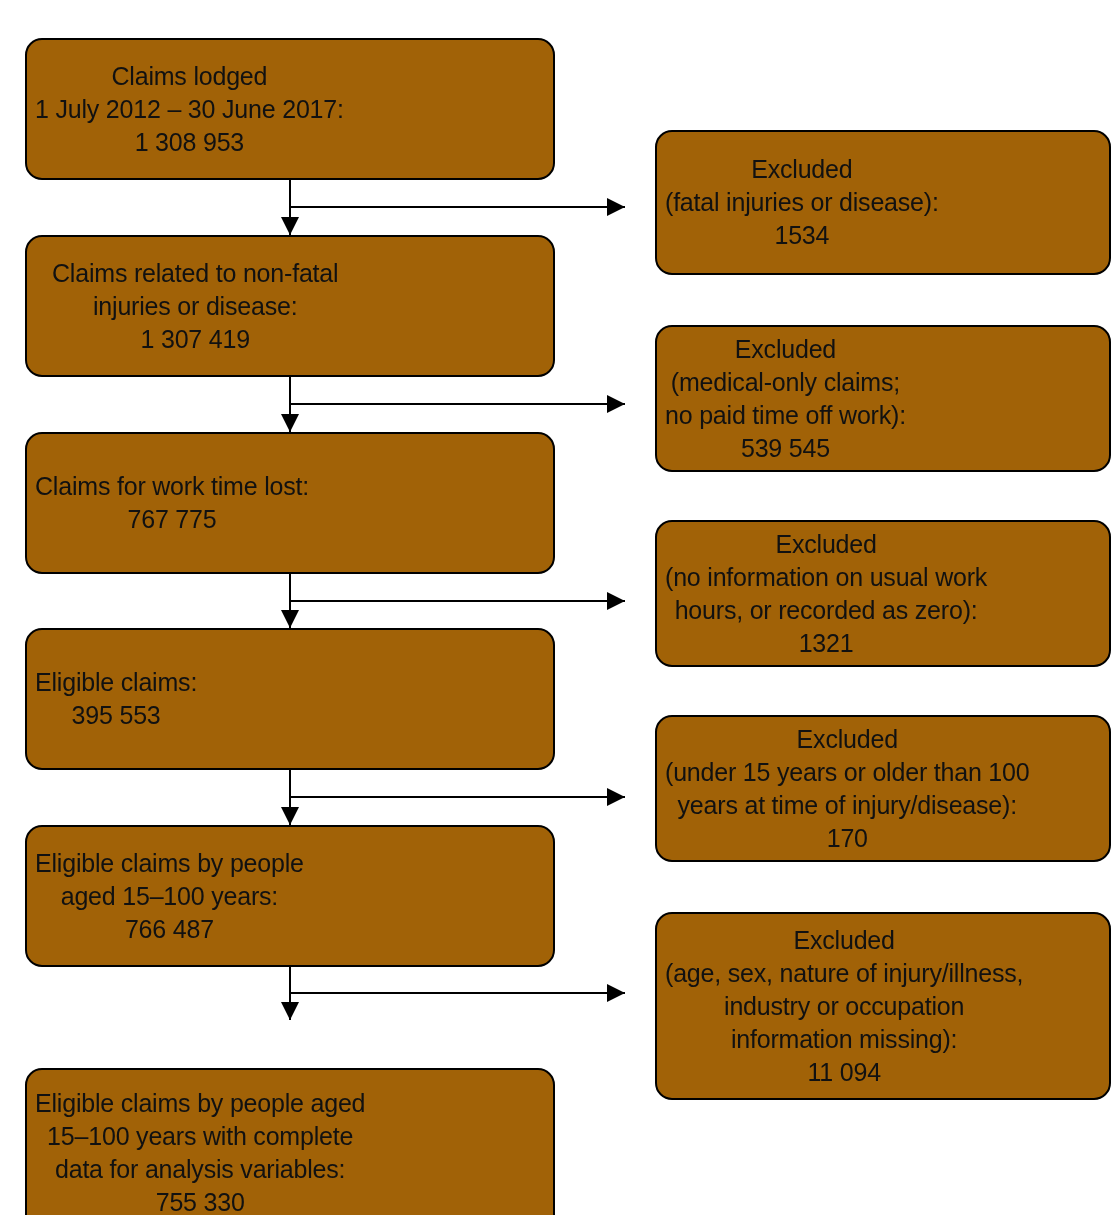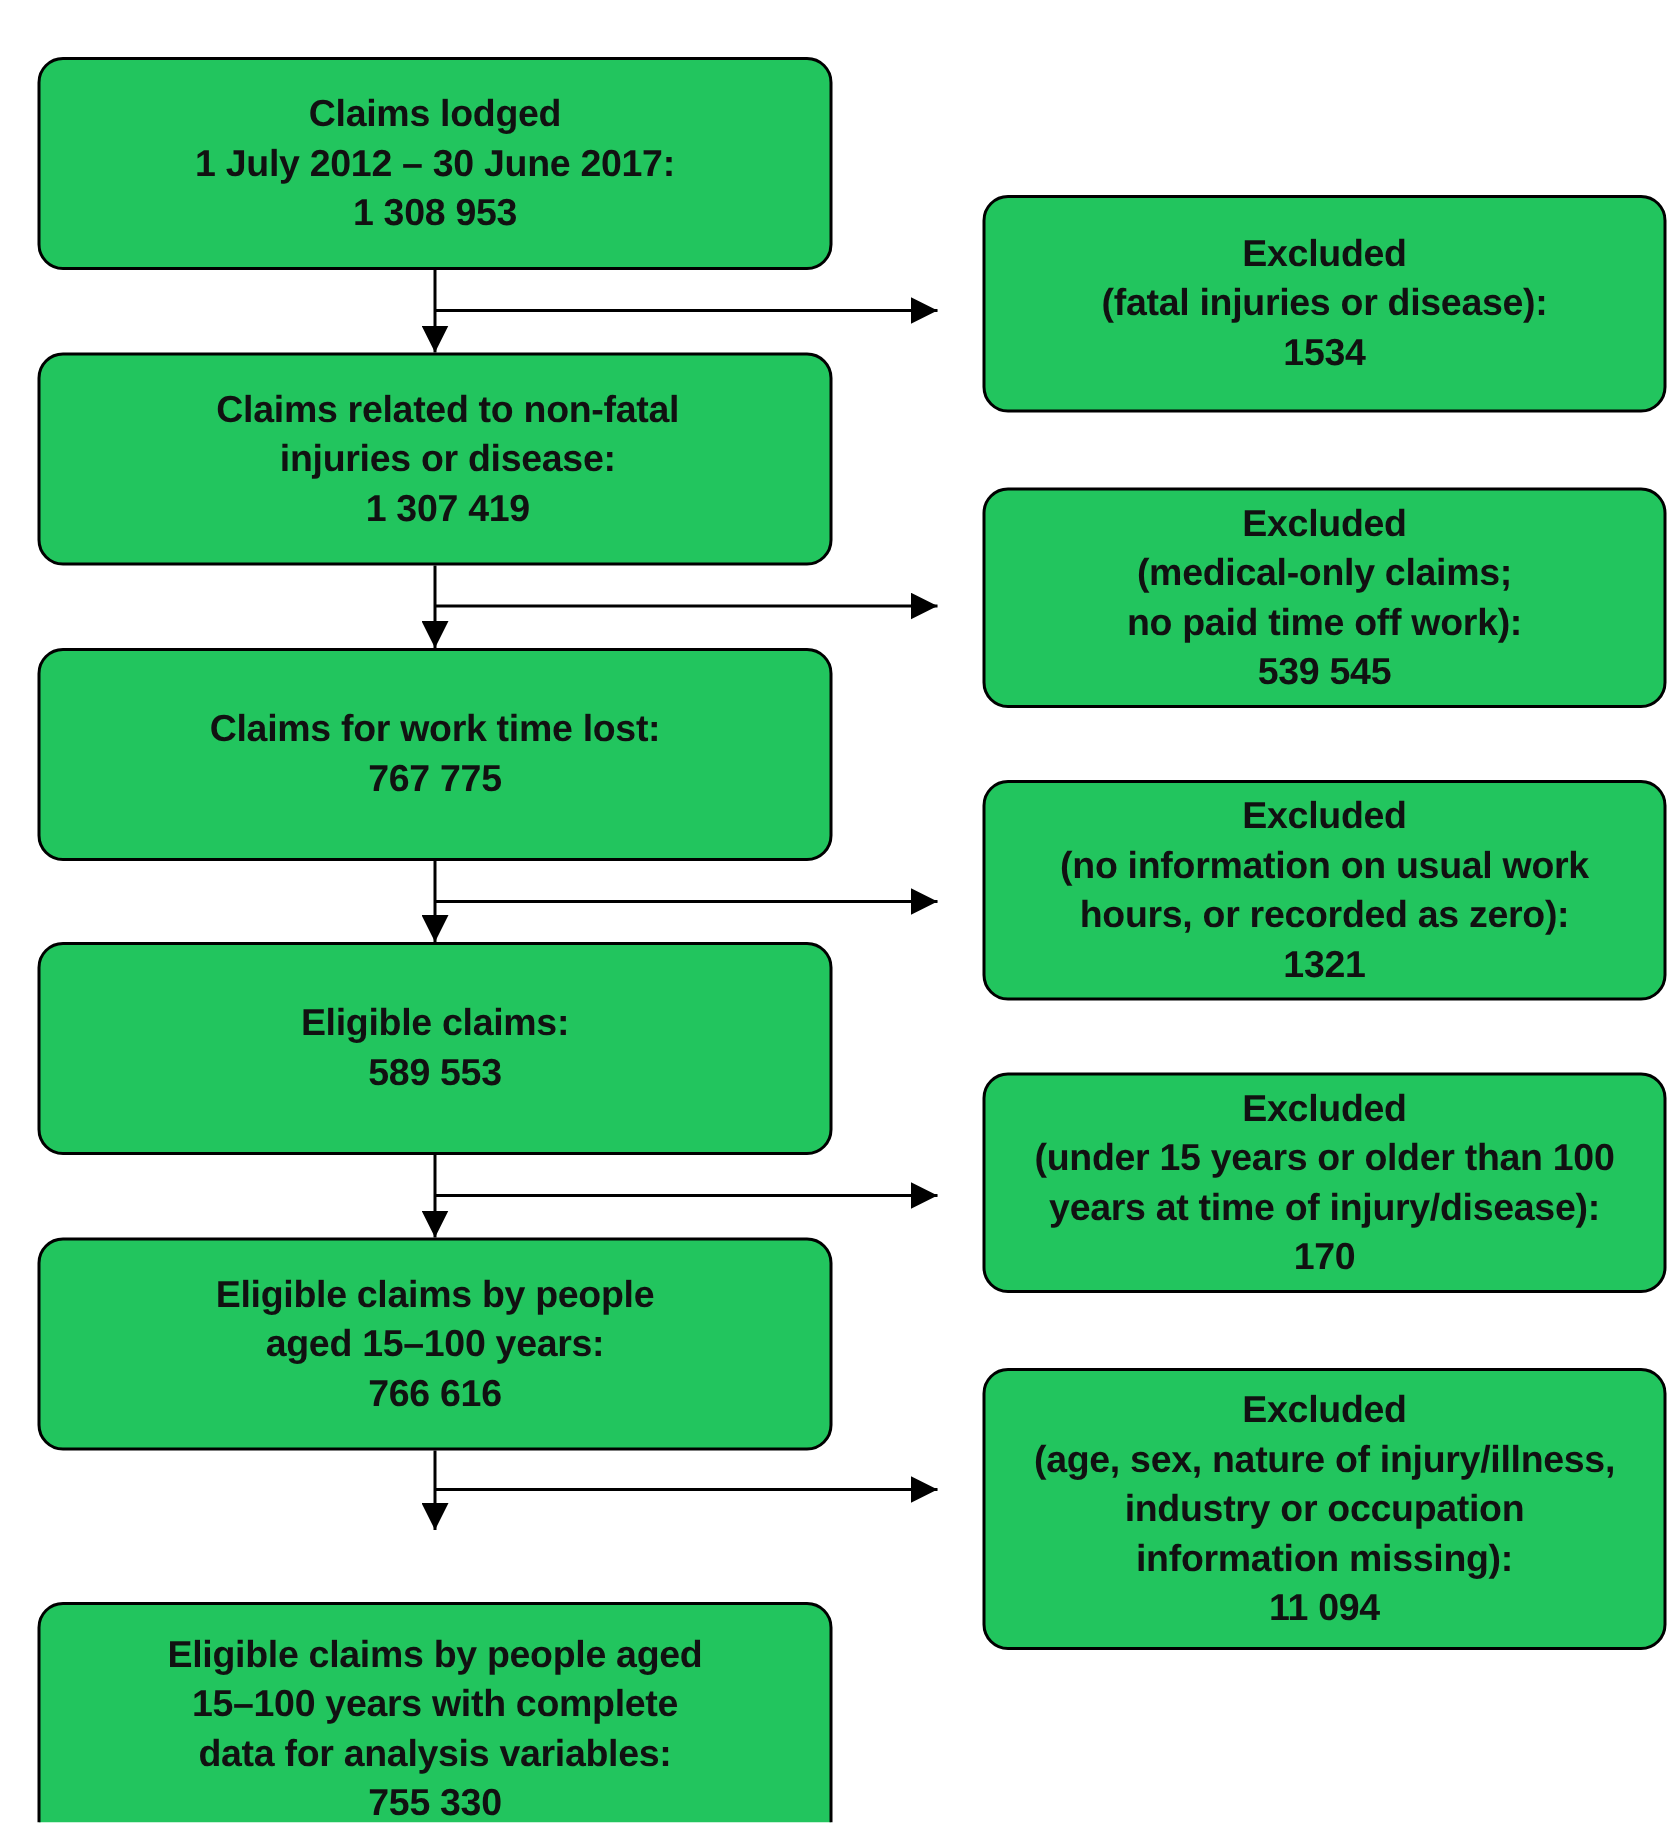--- a/index.html
+++ b/index.html
@@ -18,29 +18,28 @@
   .connectors {
     position: absolute;
     left: 0; top: 0;
     width: 1119px;
     height: 1215px;
     pointer-events: none;
   }
   .box {
     position: absolute;
     box-sizing: border-box;
-    background: #22c55e;
+    background: #a16207;
     border: 2px solid #000000;
     border-radius: 17px;
     display: flex;
     align-items: center;
-    justify-content: center;
+    justify-content: flex-start;
     text-align: center;
     padding: 4px 8px;
-    font-weight: bold;
   }
   .box-text {
     white-space: pre-line;
     font-size: 25px;
     line-height: 1.32;
     letter-spacing: -0.2px;
     color: #111111;
   }
   .main { left: 25px; width: 530px; }
   .excl { left: 655px; width: 456px; }
@@ -96,26 +95,26 @@
     <span class="box-text">Claims related to non-fatal
 injuries or disease:
 1 307 419</span>
   </div>
   <div class="box main" id="step-2">
     <span class="box-text">Claims for work time lost:
 767 775</span>
   </div>
   <div class="box main" id="step-3">
     <span class="box-text">Eligible claims:
-589 553</span>
+395 553</span>
   </div>
   <div class="box main" id="step-4">
     <span class="box-text">Eligible claims by people
 aged 15–100 years:
-766 616</span>
+766 487</span>
   </div>
   <div class="box main" id="step-5">
     <span class="box-text">Eligible claims by people aged
 15–100 years with complete
 data for analysis variables:
 755 330</span>
   </div>
 
   <div class="box excl" id="excl-0">
     <span class="box-text">Excluded

